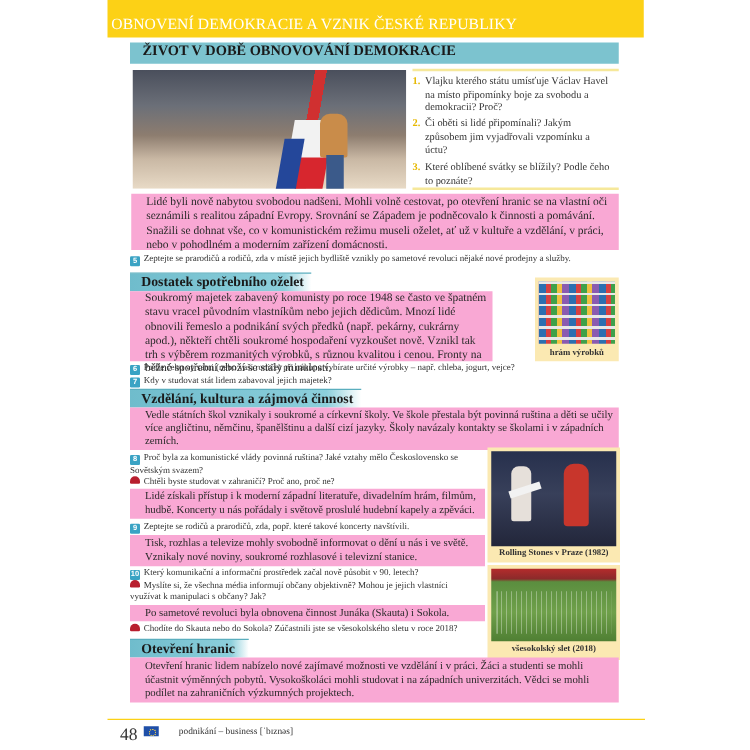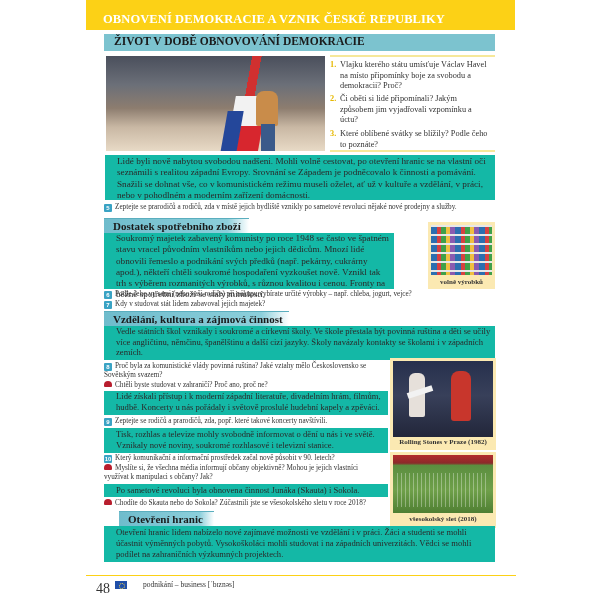--- a/index.html
+++ b/index.html
@@ -1,21 +1,21 @@
 <!DOCTYPE html>
 <html><head>
   <meta charset="utf-8">
   <style>
     * { box-sizing: border-box; margin: 0; padding: 0; }
     html, body { width: 600px; height: 600px; background: #ffffff; overflow: hidden; }
     body { font-family: "Liberation Serif", "DejaVu Serif", serif; color: #2a2a2a; position: relative; }
     .page { position: absolute; left: 0; top: 0; width: 600px; height: 600px; }
 
     .chapter-bar { position: absolute; left: 86px; top: 0; width: 429px; height: 30px; background: #fcd116; }
-    .chapter-bar .t { position: absolute; left: 17px; top: 12px; font-size: 12.5px; font-weight: bold; color: #ffffff; letter-spacing: 0.1px; white-space: nowrap; }
+    .chapter-bar .t { position: absolute; left: 3px; top: 12px; font-size: 12.5px; font-weight: normal; color: #ffffff; letter-spacing: 0.1px; white-space: nowrap; }
 
     .section-head { position: absolute; left: 104px; top: 34px; width: 391px; height: 17px; background: #7cc3cf; }
     .section-head .t { position: absolute; left: 10px; top: 1px; font-size: 11.5px; font-weight: bold; color: #1a1a1a; white-space: nowrap; }
 
     .photo { position: absolute; overflow: hidden; border: 1px solid #ffffff; }
     .photo-memorial { left: 105px; top: 55px; width: 221px; height: 97px;
       background:
         linear-gradient(100deg, transparent 62%, #d03030 62%, #d03030 66%, transparent 66%),
         linear-gradient(180deg, #4a4f5c 0%, #6b6f78 30%, #8d7d6f 55%, #c9b8a4 75%, #e8dac6 100%);
     }
@@ -23,21 +23,21 @@
     .photo-memorial .flag-r { position: absolute; left: 132px; top: 70px; width: 22px; height: 27px; background: #d7262e; transform: skewX(-10deg); }
     .photo-memorial .flag-b { position: absolute; left: 118px; top: 55px; width: 16px; height: 42px; background: #24479a; transform: skewX(-10deg); }
     .photo-memorial .man { position: absolute; left: 150px; top: 35px; width: 22px; height: 35px; background: #c98c4a; border-radius: 8px 8px 2px 2px; }
     .photo-memorial .legs { position: absolute; left: 155px; top: 68px; width: 14px; height: 29px; background: #3b5a8a; }
 
     .questions-box { position: absolute; left: 330px; top: 55px; width: 165px; height: 97px; border-top: 2px solid #f6e89a; border-bottom: 2px solid #f6e89a; }
     .q { position: absolute; left: 0; font-size: 8.3px; line-height: 10.5px; color: #333; }
     .q .num { position: absolute; left: 0; top: 0; color: #e6b800; font-weight: bold; }
     .q .txt { position: absolute; left: 10px; top: 0; width: 150px; }
 
-    .panel { position: absolute; background: #14b8a6; }
+    .panel { position: absolute; background: #f9a8d4; }
     .panel .txt { position: absolute; font-size: 9.2px; line-height: 11.3px; color: #2a2a2a; }
 
     .task { position: absolute; font-size: 7.2px; line-height: 9px; color: #333; white-space: nowrap; }
     .task .badge { display: inline-block; width: 8px; height: 8px; background: #3aa3c4; color: #fff; font-size: 6px; line-height: 8px; text-align: center; font-family: "Liberation Sans", sans-serif; font-weight: bold; margin-right: 3px; vertical-align: -1px; border-radius: 1px; }
     .task .heart { display: inline-block; width: 8px; height: 6px; background: #b81e2e; border-radius: 4px 4px 1px 1px; margin-right: 3px; vertical-align: 0; }
 
     .sub-head { position: absolute; height: 15px; background: linear-gradient(90deg, #6fbccc 0%, #8ccfdb 85%, rgba(140,207,219,0) 100%); border-top: 1px solid #5aaebe; }
     .sub-head .t { position: absolute; left: 9px; top: 1px; font-size: 11px; font-weight: bold; color: #1a1a1a; white-space: nowrap; }
 
     .figure { position: absolute; background: #fbe9b2; padding: 3px; }
@@ -100,28 +100,28 @@
 
   <div class="panel" style="left:105px; top:155px; width:390px; height:45px;">
     <div class="txt" style="left:12px; top:1px; width:372px;">Lidé byli nově nabytou svobodou nadšeni. Mohli volně cestovat, po otevření hranic se na vlastní oči seznámili s realitou západní Evropy. Srovnání se Západem je podněcovalo k činnosti a pomávání. Snažili se dohnat vše, co v komunistickém režimu museli oželet, ať už v kultuře a vzdělání, v práci, nebo v pohodlném a moderním zařízení domácnosti.</div>
   </div>
 
   <div class="task" style="left:104px; top:203px;">
     <span class="badge">5</span><span>Zeptejte se prarodičů a rodičů, zda v místě jejich bydliště vznikly po sametové revoluci nějaké nové prodejny a služby.</span>
   </div>
 
   <div class="sub-head" style="left:104px; top:218px; width:145px;">
-    <span class="t">Dostatek spotřebního zboží</span>
+    <span class="t">Dostatek spotřebního oželet</span>
   </div>
   <div class="panel" style="left:104px; top:233px; width:290px; height:56px;padding-left:29px;">
     <div class="txt" style="left:12px; top:0px; width:276px;">Soukromý majetek zabavený komunisty po roce 1948 se často ve špatném stavu vracel původním vlastníkům nebo jejich dědicům. Mnozí lidé obnovili řemeslo a podnikání svých předků (např. pekárny, cukrárny apod.), někteří chtěli soukromé hospodaření vyzkoušet nově. Vznikl tak trh s výběrem rozmanitých výrobků, s různou kvalitou i cenou. Fronty na běžné spotřební zboží se staly minulostí.</div>
   </div>
   <div class="figure" style="left:428px; top:222px; width:67px; height:67px;">
     <div class="img shelves" style="height:50px;"></div>
-    <div class="cap" style="top:56px;">volně výrobků</div>
+    <div class="cap" style="top:56px;">hrám výrobků</div>
   </div>
   <div class="task" style="left:104px; top:290px;">
     <span class="badge">6</span><span>Podle čeho vy sami (nebo vaši rodiče) při nákupu vybírate určité výrobky – např. chleba, jogurt, vejce?</span>
   </div>
   <div class="task" style="left:104px; top:300px;">
     <span class="badge">7</span><span>Kdy v studovat stát lidem zabavoval jejich majetek?</span>
   </div>
 
   <div class="sub-head" style="left:104px; top:311px; width:185px;">
     <span class="t">Vzdělání, kultura a zájmová činnost</span>
@@ -169,21 +169,21 @@
     </div>
     <div class="cap" style="top:80px;">Rolling Stones v Praze (1982)</div>
   </div>
   <div class="figure" style="left:390px; top:452px; width:106px; height:76px;">
     <div class="img field" style="height:58px;">
       <div class="dots"></div>
     </div>
     <div class="cap" style="top:63px;">všesokolský slet (2018)</div>
   </div>
 
-  <div class="sub-head" style="left:119px; top:511px; width:95px;">
+  <div class="sub-head" style="left:104px; top:511px; width:95px;">
     <span class="t">Otevření hranic</span>
   </div>
   <div class="panel" style="left:104px; top:526px; width:391px; height:36px;">
     <div class="txt" style="left:12px; top:1px; width:375px; font-size:8.6px; line-height:10.8px;">Otevření hranic lidem nabízelo nové zajímavé možnosti ve vzdělání i v práci. Žáci a studenti se mohli účastnit výměnných pobytů. Vysokoškoláci mohli studovat i na západních univerzitách. Vědci se mohli podílet na zahraničních výzkumných projektech.</div>
   </div>
 
   <div class="footer-line"></div>
   <span class="page-num">48</span>
   <span class="eu-flag"></span>
   <span class="footer-word">podnikání – business [ˈbɪznəs]</span>

